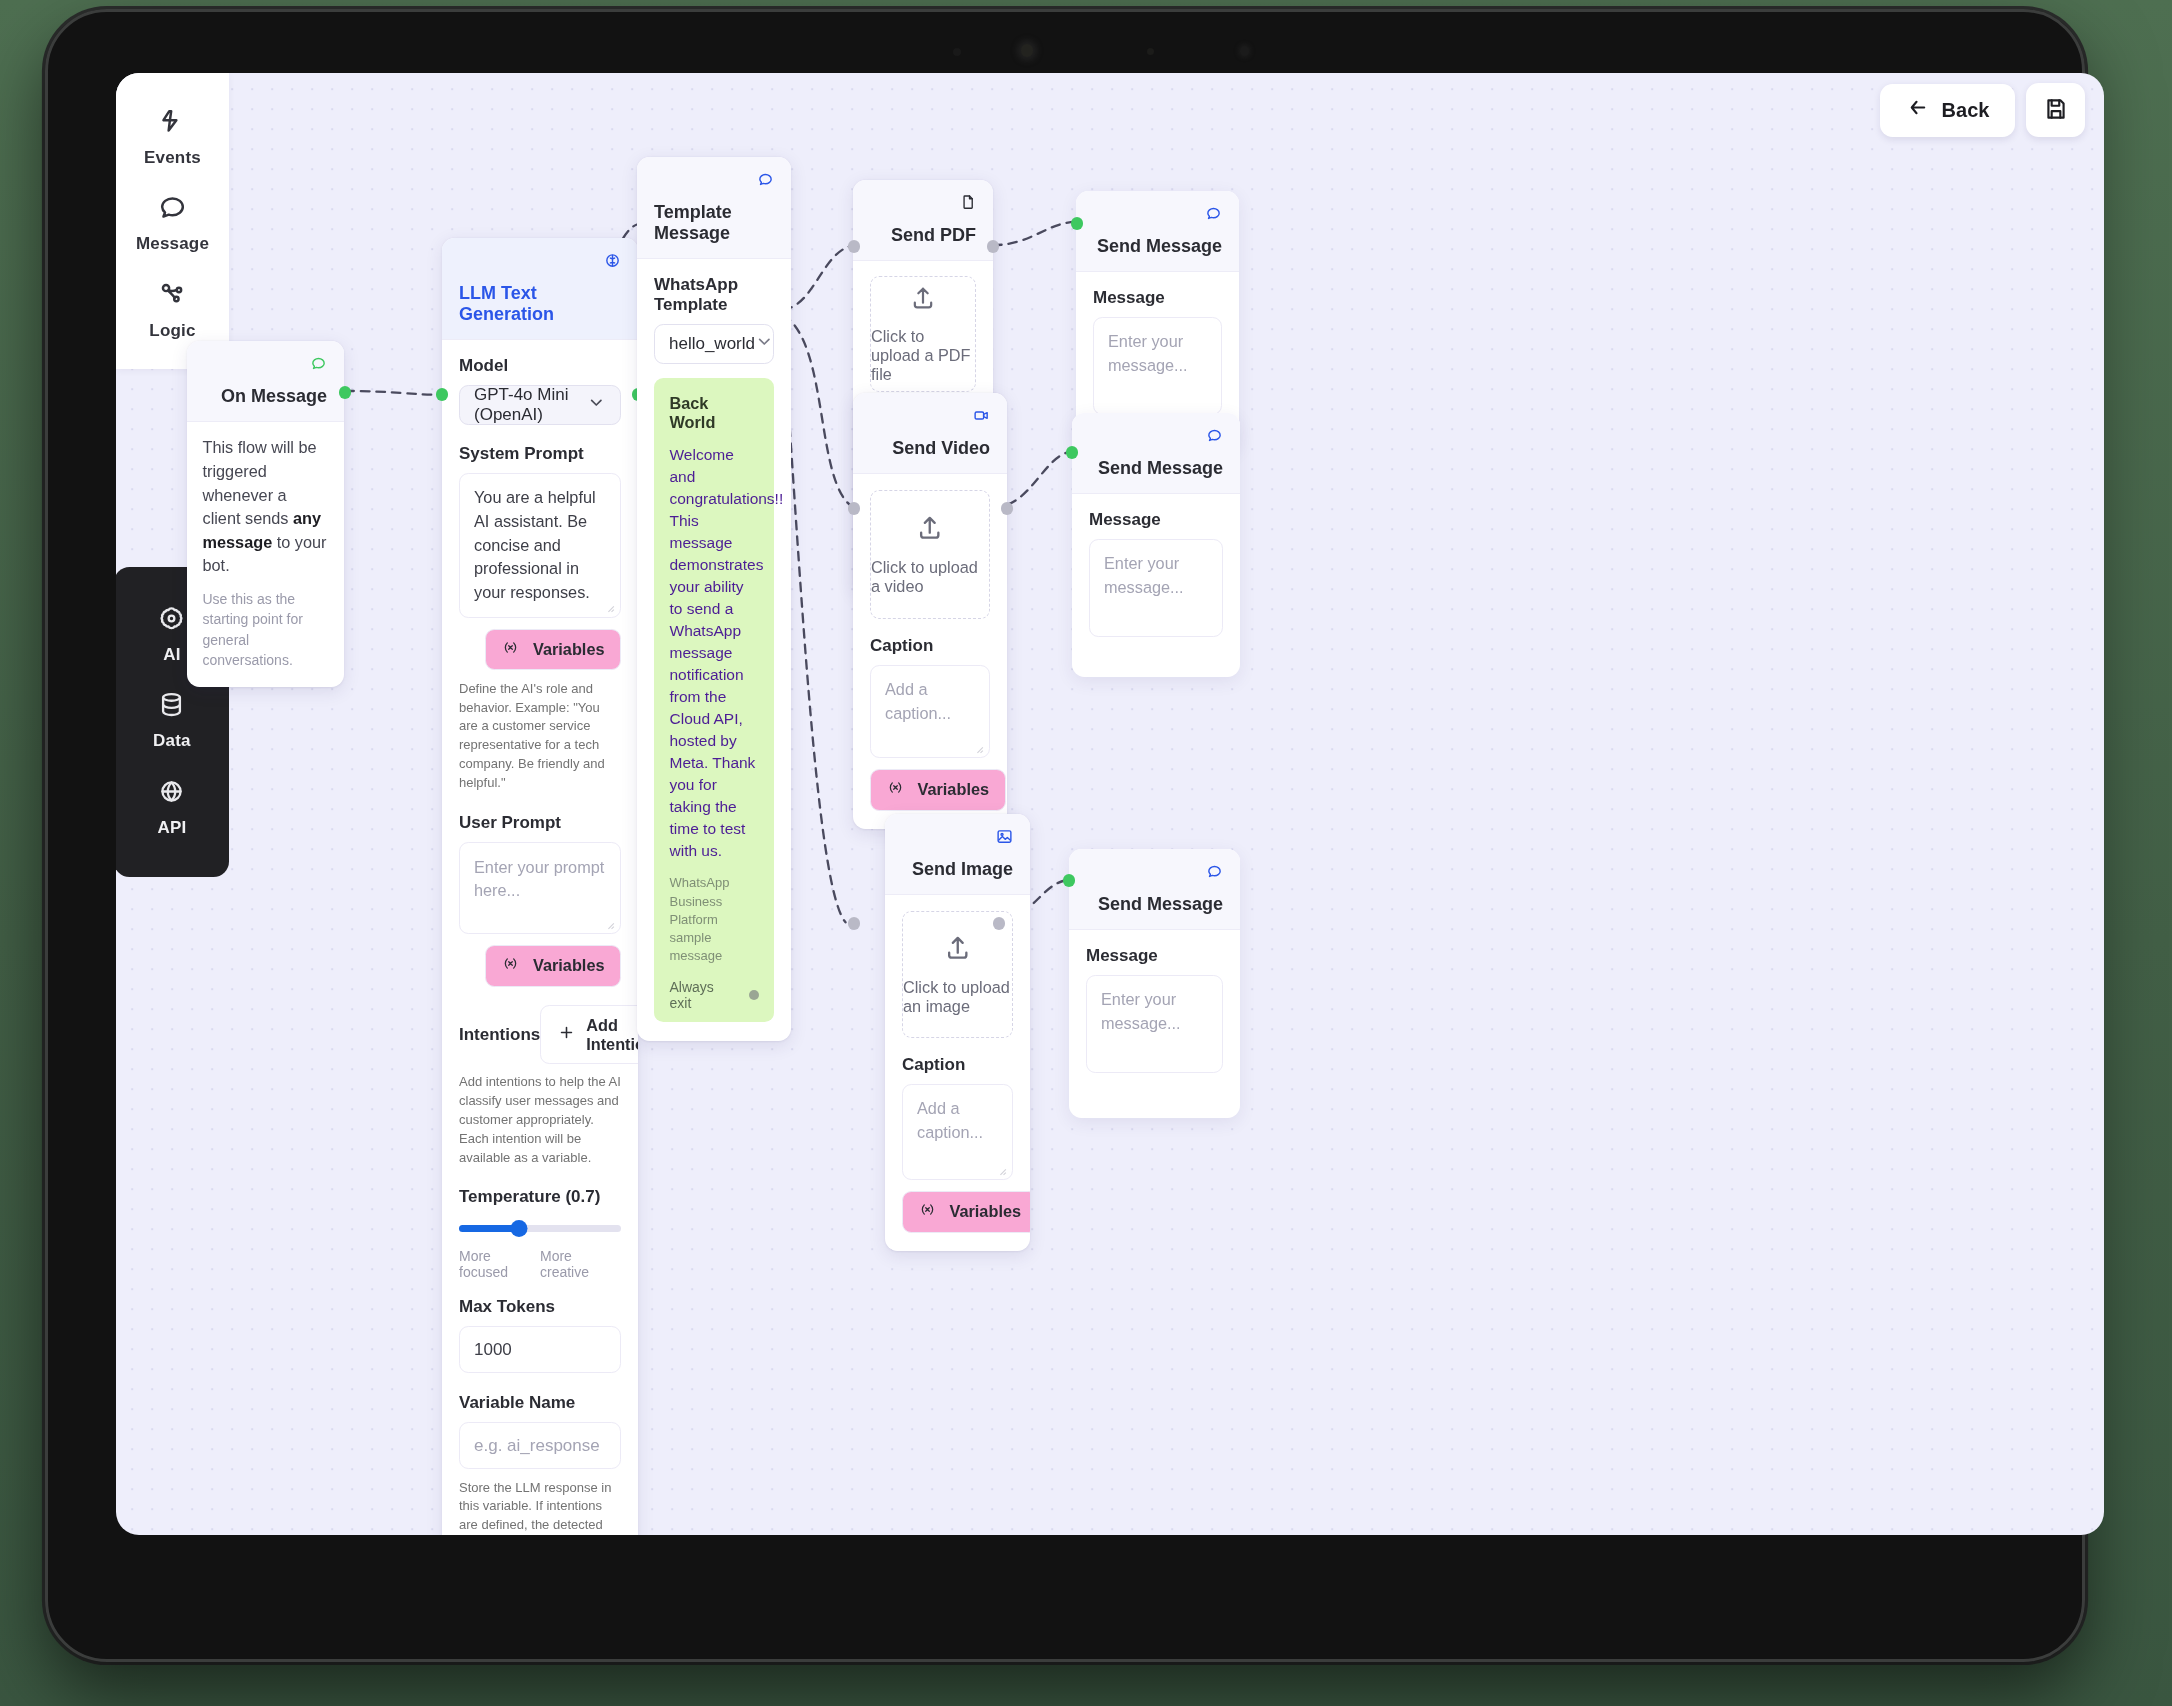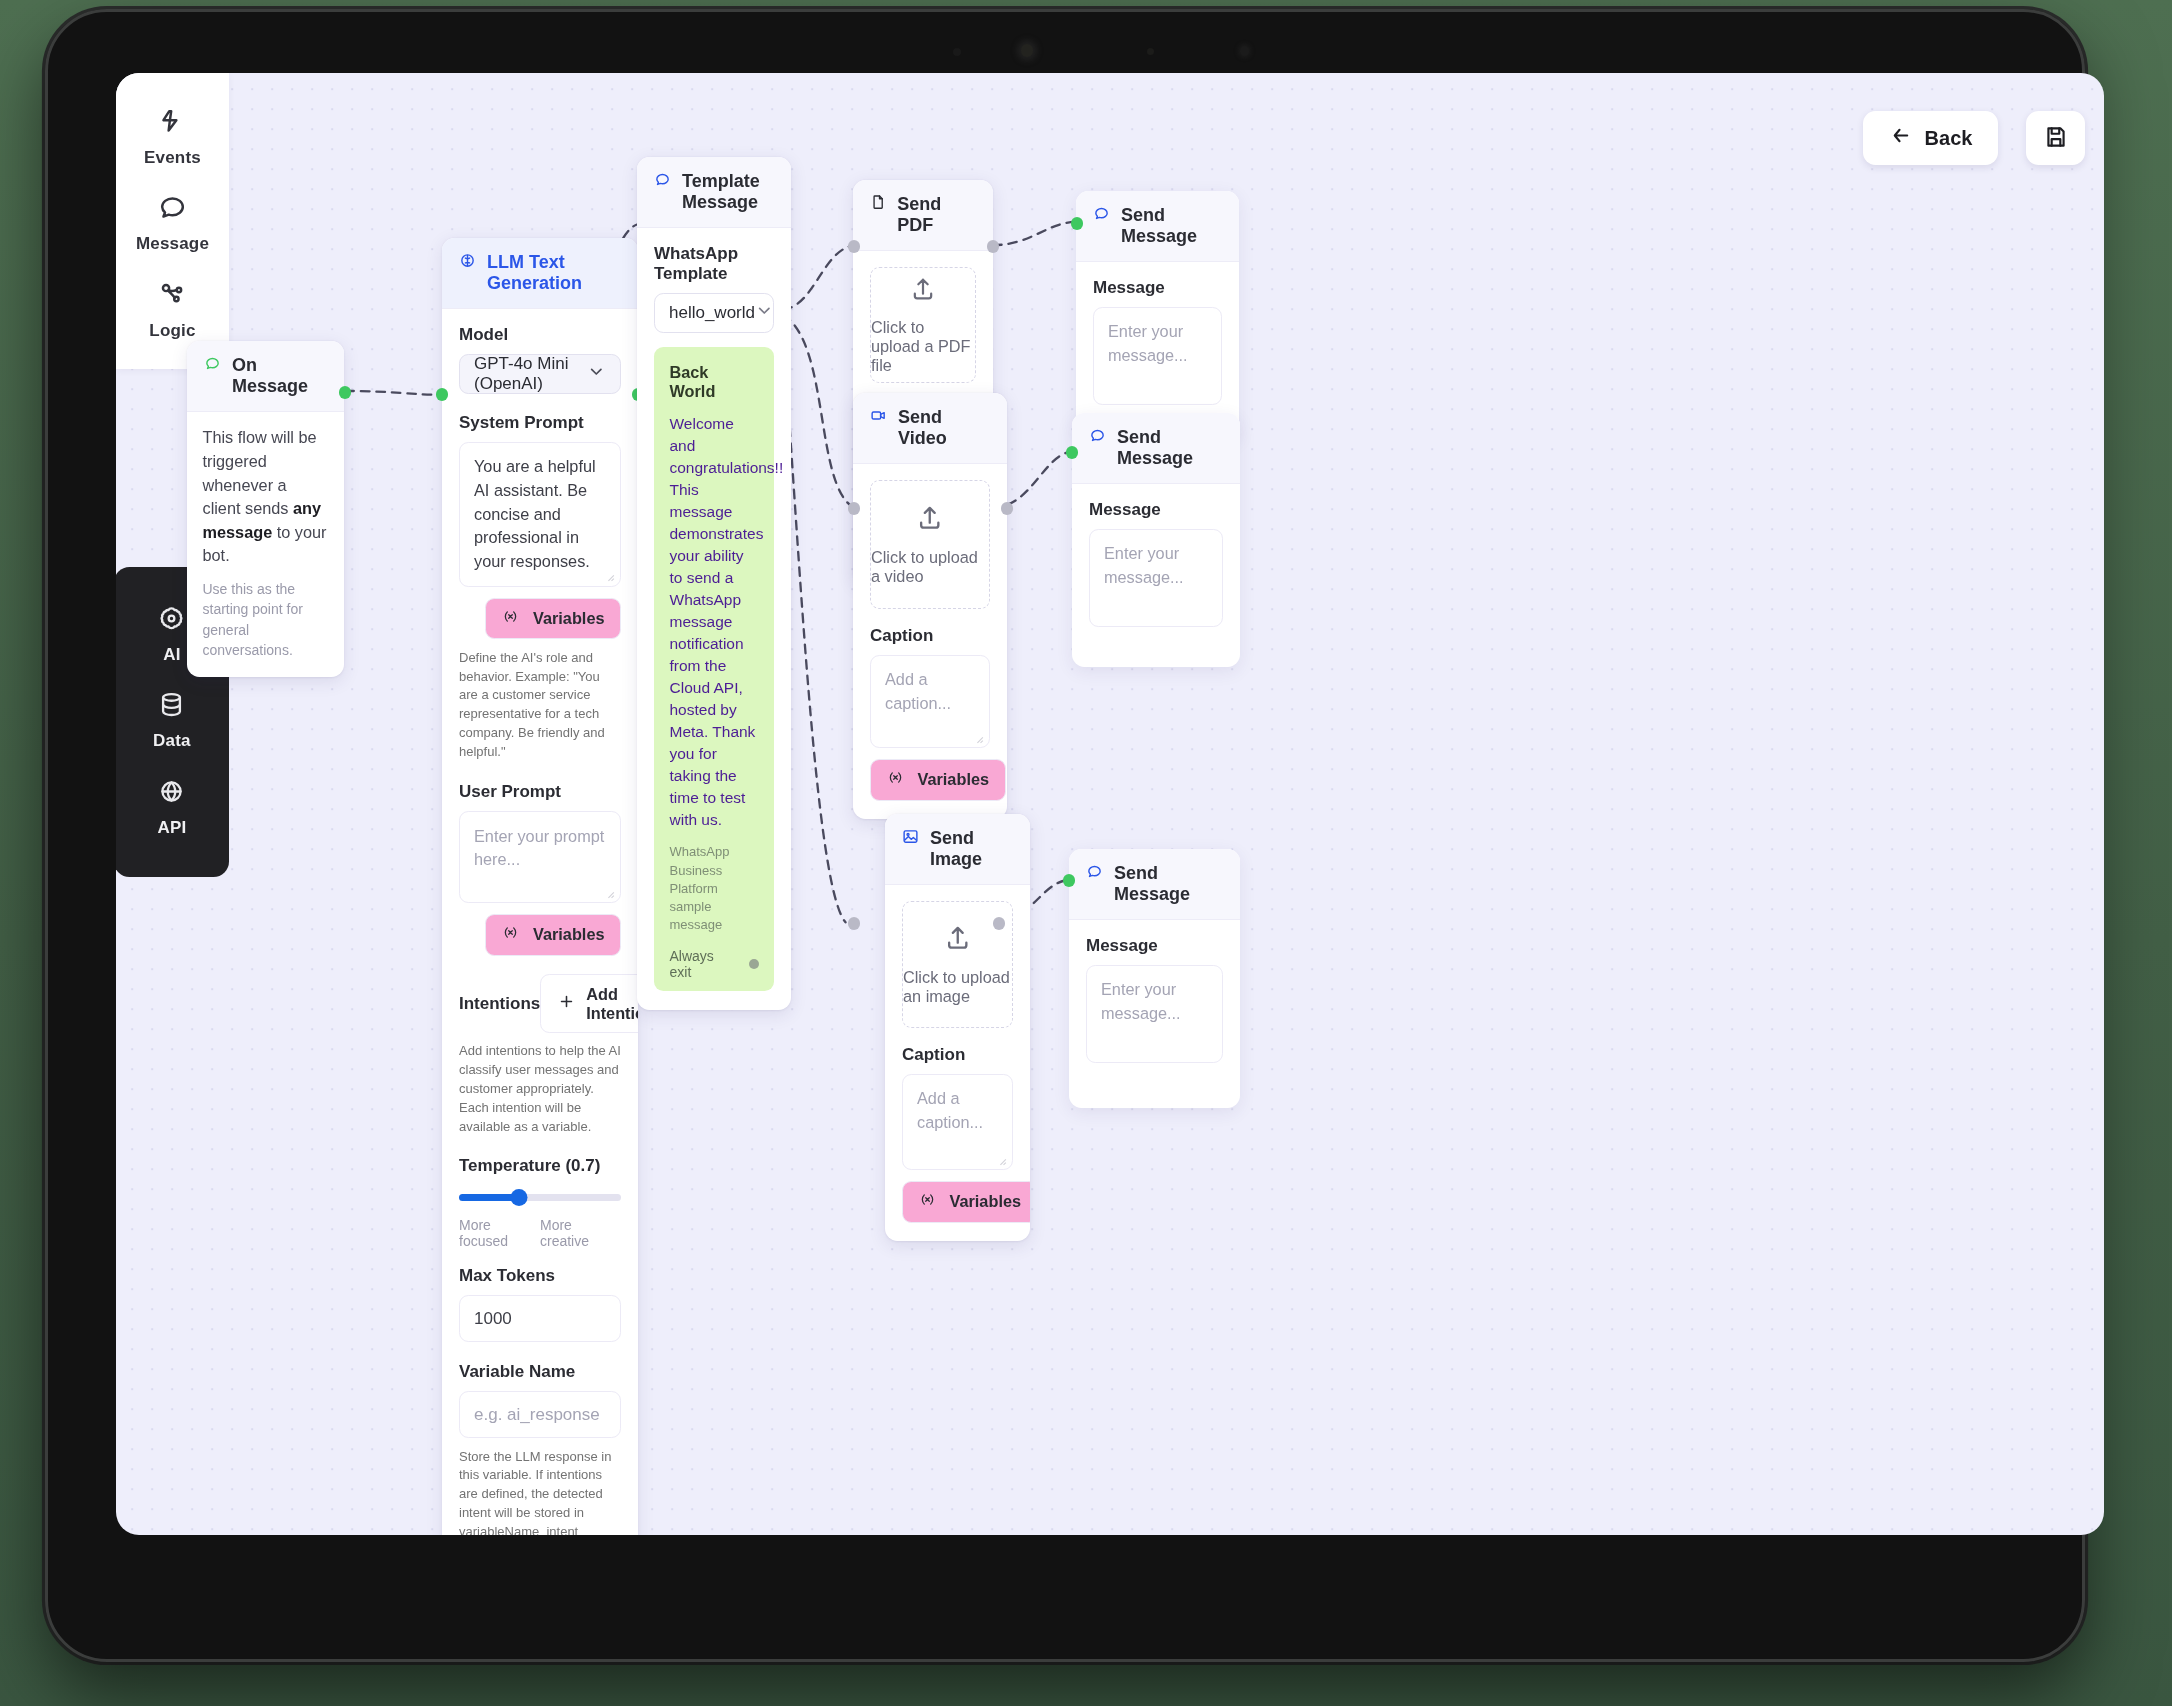--- a/index.html
+++ b/index.html
@@ -75,22 +75,22 @@
     display:flex; flex-direction:column; align-items:center;
     padding:12.4px 0 12.4px 0;
     cursor:pointer;
   }
   .rail-item .lbl { font-size:17px; color:#33343c; font-weight:600; margin-top:11px; letter-spacing:0.2px;}
   .rail-dark .rail-item .lbl { color:#f0f0f2; }
   .rail-item svg { display:block; }
 
   
   .topbar {
-    position:absolute; right:18.6px; top:38px;
-    display:flex; gap:28px; 
+    position:absolute; right:18.6px; top:10px;
+    display:flex; gap:11px; align-items:center;
   }
   .btn-back {
     background:#fff; border-radius:12.4px;
     padding:12.4px 26px;
     display:flex; align-items:center; gap:12.4px;
     font-size:20px; font-weight:700; color:#1d1d22;
     box-shadow:0 2.3px 7.8px rgba(40,30,90,.10);
     cursor:pointer;
   }
   .btn-save {
@@ -103,24 +103,25 @@
 
   
   .node {
     position:absolute;
     background:#ffffff;
     border-radius:12.4px;
     box-shadow:0 4.7px 17px rgba(45,35,100,.10), 0 0.8px 2.3px rgba(45,35,100,.07);
     overflow:hidden;
   }
   .node-head {
-    display:flex; align-items:flex-start; gap:11px;
+    display:flex; align-items:flex-end; gap:11px;
     padding:14px 17px;
     background:#f7f7fd;
     border-bottom:0.8px solid #edecf7;
+    flex-direction:column;
   }
   .node-head .title { font-size:18px; font-weight:700; color:#2b2c33; }
   .node-head.blue .title { color:#2b56e8; }
   .node-body { padding:15.5px 17px 18.6px 17px; }
 
   .fld-label { font-size:17px; font-weight:700; color:#2b2c33; margin-bottom:9.3px; }
   .fld-sub { font-size:13px; color:#737373; line-height:1.45; margin-top:9.3px;}
   .select {
     width:100%; height:40px;
     border:0.8px solid #e2e1ef; border-radius:9.3px;

